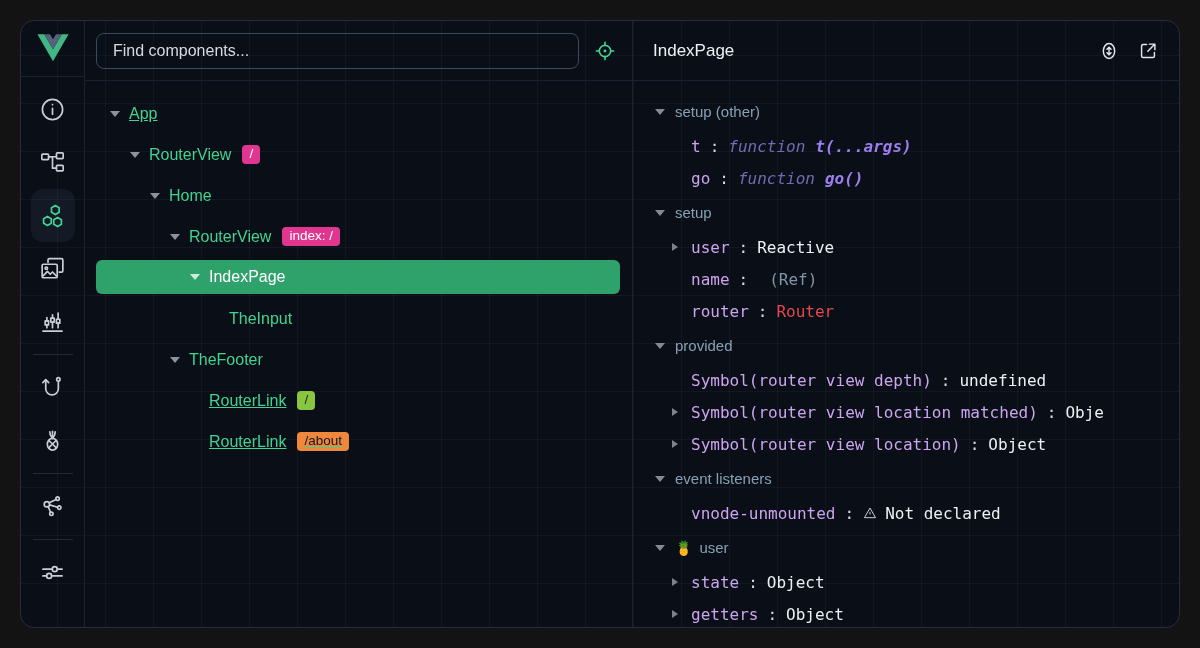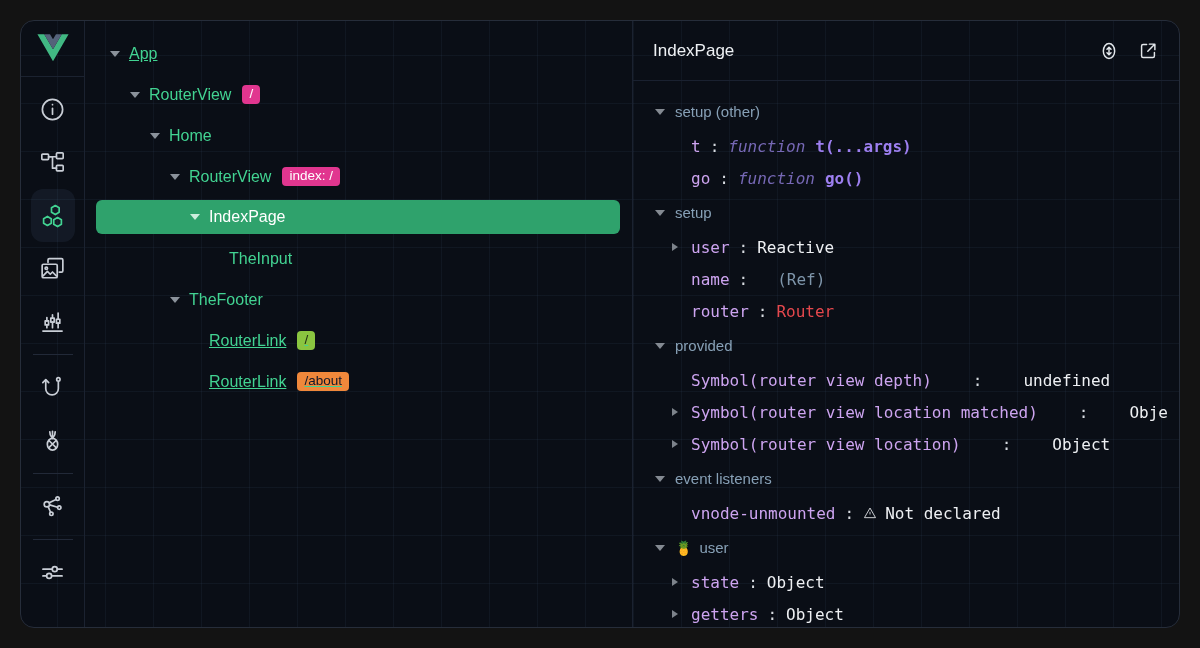--- a/index.html
+++ b/index.html
@@ -87,24 +87,24 @@
 
   .prow { height:32px; display:flex; align-items:center; padding-left:39px; font-family:"DejaVu Sans Mono", monospace; font-size:16px; }
   .pexp { width:13px; margin-right:6px; flex:0 0 13px; display:flex; }
   .pexp .caret-right { border-left-width:6px; border-top-width:4.5px; border-bottom-width:4.5px; }
   .pkey { color:#cda4f0; white-space:pre; }
   .pcolon { color:#d7dbe0; margin:0 9px; }
   .v-white { color:#eef0f3; }
   .v-muted { color:#7e95aa; }
   .v-error { color:#e5484d; }
   .fn-kw { color:#7668b5; font-style:italic; margin-right:10px; }
-  .fn-sig { color:#9d7ff0; font-weight:bold; }
+  .fn-sig { color:#9d7ff0; font-style:italic; font-weight:bold; }
   .warn-icon { margin-right:8px; display:flex; }
   .warn-icon svg { width:14px; height:14px; stroke:#d9dcdf; fill:none; stroke-width:1.6; stroke-linejoin:round; }
-  .prow .row-clip { display:flex; align-items:center; white-space:nowrap; overflow:hidden; flex:1;gap:32px; }
+  .prow .row-clip { display:flex; align-items:center; white-space:nowrap; overflow:hidden; flex:1; }
 </style>
 </head>
 <body>
 
 <div class="window">
 
   <aside class="sidebar">
     <div class="logo-box">
       <svg width="34" height="30" viewBox="0 0 24 21">
         <path d="M1 0 L12 19.2 L23 0 L18.2 0 L12 10.6 L5.8 0 Z" fill="#41b883"></path>
@@ -181,20 +181,32 @@
         <svg viewBox="0 0 24 24">
           <path d="M3.5 9 H11.6 M16.4 9 H20.5 M3.5 15 H6.6 M11.4 15 H20.5"></path>
           <circle cx="14" cy="9" r="2.2"></circle>
           <circle cx="9" cy="15" r="2.2"></circle>
         </svg>
       </div>
     </nav>
   </aside>
 
   <main class="tree-panel">
+    <div class="panel-header">
+      <div class="search-box">
+        <input type="text" placeholder="Find components..." style="">
+      </div>
+      <div class="picker-btn">
+        <svg viewBox="0 0 24 24">
+          <circle cx="12" cy="12" r="6.2"></circle>
+          <circle cx="12" cy="12" r="1.6" fill="#42d392" stroke="none"></circle>
+          <path d="M12 2.6 V5.4 M12 18.6 V21.4 M2.6 12 H5.4 M18.6 12 H21.4"></path>
+        </svg>
+      </div>
+    </div>
 
     <div class="tree">
       <div class="trow lvl0">
         <span class="tw">
             <span class="caret-down"></span>
           </span>
         <span>App</span>
       </div>
       <div class="trow lvl1">
         <span class="tw">
@@ -298,21 +310,21 @@
             <span class="caret-right"></span>
           </span>
         <span class="pkey">user</span>
         <span class="pcolon">:</span>
         <span class="v-white">Reactive</span>
       </div>
       <div class="prow">
         <span class="pexp"></span>
         <span class="pkey">name</span>
         <span class="pcolon">:</span>
-        <span class="v-muted" style="margin-left:20px;">(Ref)</span>
+        <span class="v-muted" style="margin-left:12px;">(Ref)</span>
       </div>
       <div class="prow">
         <span class="pexp"></span>
         <span class="pkey">router</span>
         <span class="pcolon">:</span>
         <span class="v-error">Router</span>
       </div>
 
       <div class="sec-h">
         <span class="scaret">

